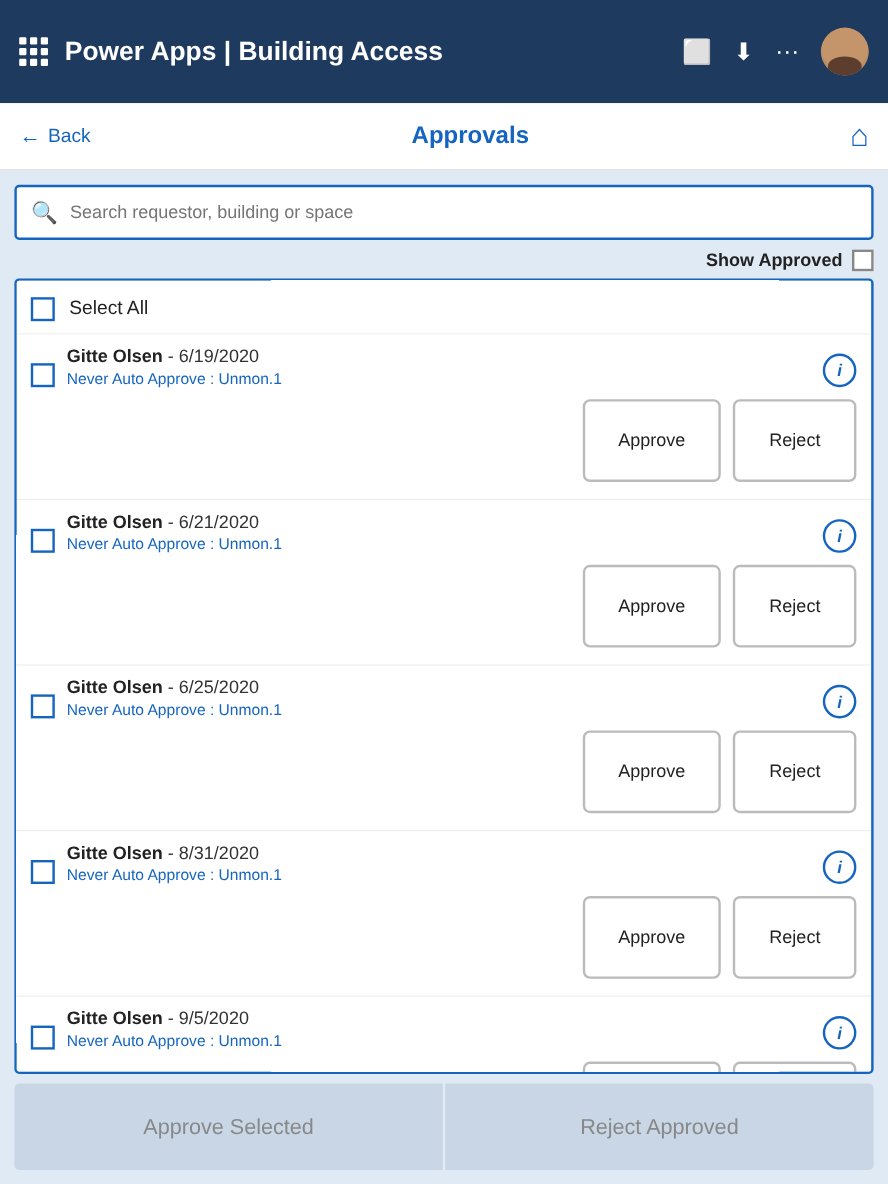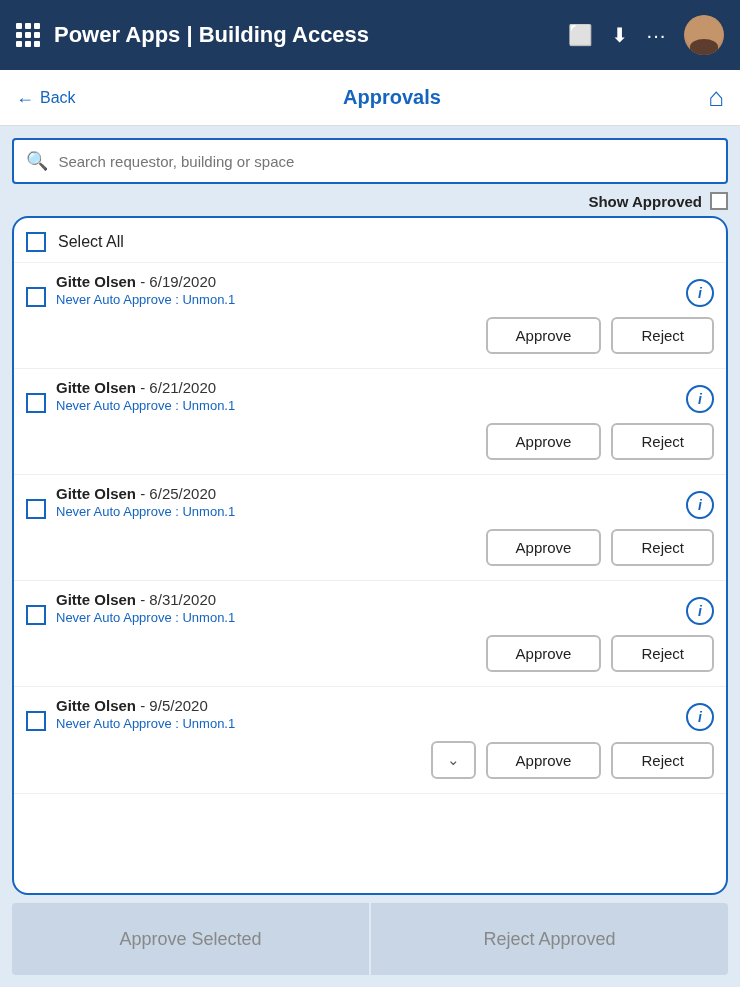--- a/index.html
+++ b/index.html
@@ -9,21 +9,21 @@
       height: 987px;
       background: #e8e8e8;
       display: flex;
       flex-direction: column;
       overflow: hidden;
     }
 
     
     .header {
       background: #1e3a5f;
-      height: 70px;
+      height: 86px;
       display: flex;
       align-items: center;
       padding: 0 16px;
       flex-shrink: 0;
     }
     .header-grid-icon {
       display: grid;
       grid-template-columns: repeat(3, 6px);
       gap: 3px;
       margin-right: 14px;
@@ -166,21 +166,21 @@
       width: 18px; height: 18px;
       border: 2px solid #888;
       background: white;
       cursor: pointer;
     }
 
     
     .list-container {
       background: white;
       border: 2px solid #1565c0;
-      border-radius: 16px;
+      border-radius: 4px;
       flex: 1;
       overflow-y: auto;
       padding: 8px 0;
     }
 
     
     .select-all-row {
       display: flex;
       align-items: center;
       padding: 6px 12px 10px 12px;
@@ -246,21 +246,21 @@
       display: flex;
       align-items: center;
       justify-content: flex-end;
       gap: 10px;
       margin-top: 10px;
     }
     .action-btn {
       border: 2px solid #bbb;
       background: white;
       border-radius: 6px;
-      padding: 8px 28px;
+      padding: 24px 28px;
       font-size: 15px;
       font-weight: 500;
       color: #222;
       cursor: pointer;
     }
 
     
     .dropdown-btn {
       border: 2px solid #bbb;
       background: white;

